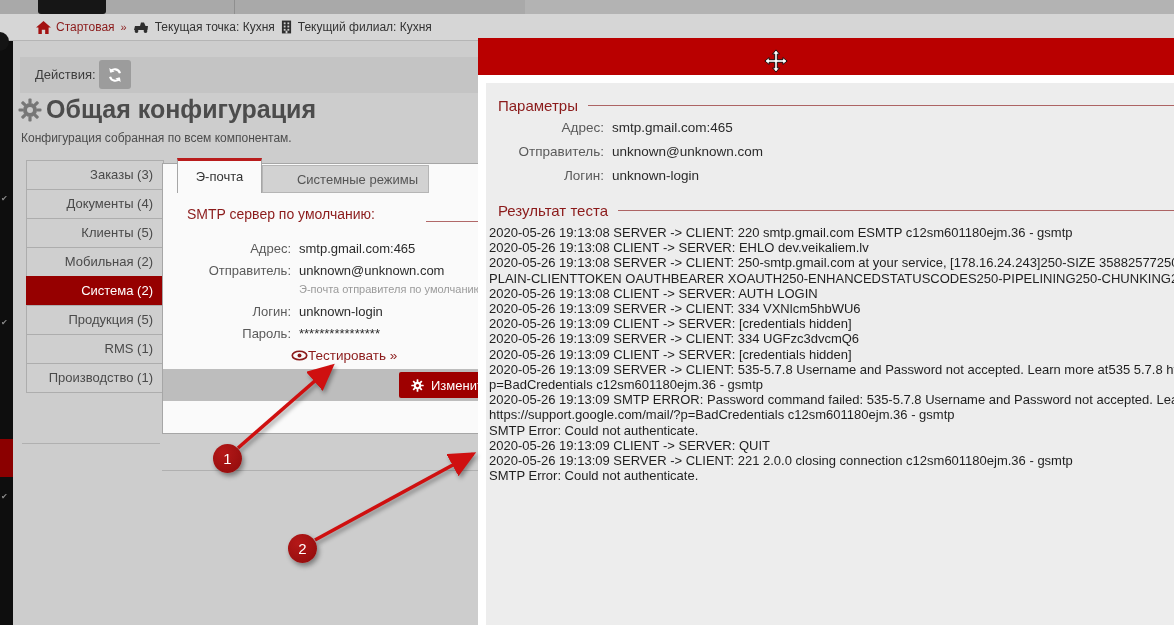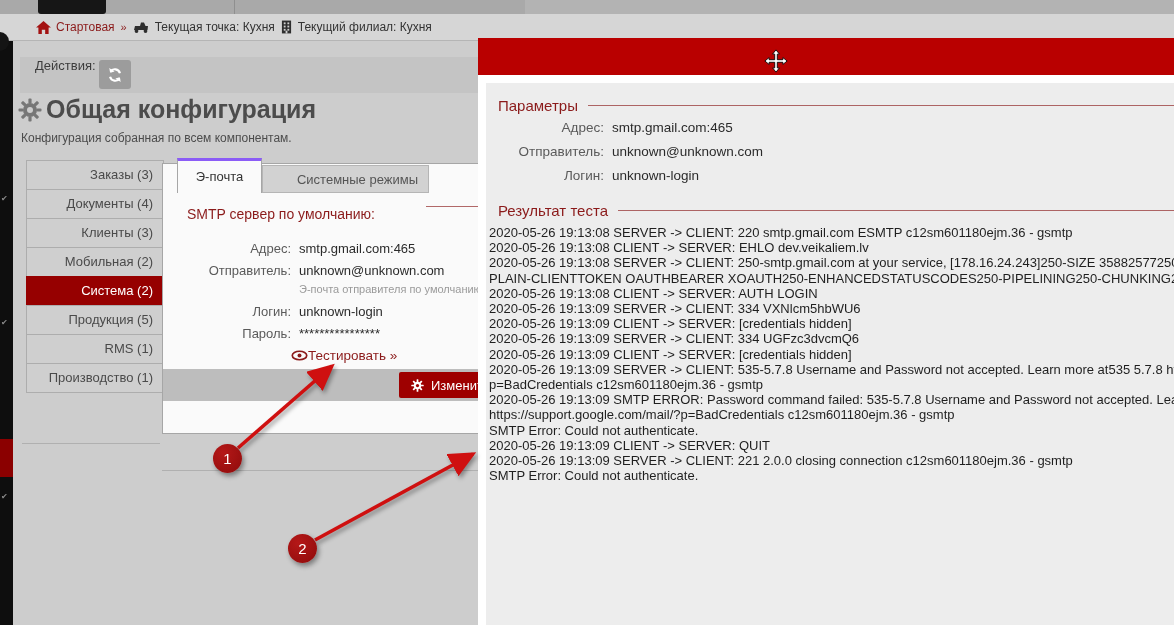--- a/index.html
+++ b/index.html
@@ -20,41 +20,41 @@
   .crumb-sep { color:#8b1a1a; font-size:11px; }
   .round-sliver { position:absolute; left:-10px; top:18px; width:19px; height:19px; border-radius:50%; background:#141414; z-index:4; }
 
   
   .rail { position:absolute; left:0; top:41px; width:13px; height:584px; background:#0e0e0e; z-index:2; }
   .rail-red { position:absolute; left:0; top:398px; width:13px; height:38px; background:#8b0000; }
   .rail-mark { position:absolute; left:1px; color:#8a8a8a; font-size:8px; line-height:8px; }
 
   
   .actions-bar { position:absolute; left:20px; top:57px; width:458px; height:36px; background:#c4c4c4; z-index:1; }
-  .actions-label { position:absolute; left:15px; top:1px; font-size:13px; color:#3c3c3c;text-align:right; }
+  .actions-label { position:absolute; left:15px; top:10px; font-size:13px; color:#3c3c3c;text-align:right; }
   .refresh-btn { position:absolute; left:79px; top:3px; width:32px; height:29px; background:#9c9c9c; border:none; border-radius:3px; cursor:pointer; display:flex; align-items:center; justify-content:center; }
 
   
   .page-head { position:absolute; left:18px; top:95px; display:flex; align-items:center; gap:4px; z-index:1; }
   .page-title { font-size:25px; font-weight:bold; color:#4c4c4c; }
   .page-sub { position:absolute; left:21px; top:131px; font-size:12px; color:#4c4c4c; z-index:1; }
 
   
   .menu { position:absolute; left:26px; top:160px; width:138px; z-index:1; }
   .menu-item { height:30px; line-height:28px; border:1px solid #adadad; margin-top:-1px; text-align:right; padding-right:10px; font-size:13px; color:#4a4a4a; cursor:pointer; background:#cfcfcf; }
   .menu-item:first-child { margin-top:0; }
   .menu-item.sel { background:#960000; color:#fff; border-color:#960000; }
   .menu-divider { position:absolute; left:22px; top:443px; width:138px; height:1px; background:#b0b0b0; z-index:1; }
 
   
   .card { position:absolute; left:162px; top:163px; width:616px; height:271px; background:#fafafa; border:1px solid #a6a6a6; z-index:1; }
   .tab { position:absolute; font-size:13px; text-align:center; cursor:pointer; }
-  .tab-active { left:14px; top:-6px; width:85px; height:35px; line-height:31px; background:#fafafa; border:1px solid #a6a6a6; border-bottom:none; border-top:3px solid #8b5cf6; color:#333; }
+  .tab-active { left:14px; top:-6px; width:85px; height:35px; line-height:31px; background:#fafafa; border:1px solid #a6a6a6; border-bottom:none; border-top:3px solid #b91c1c; color:#333; }
   .tab-idle { left:99px; top:1px; width:167px; height:28px; line-height:27px; background:#d2d2d2; border:1px solid #b5b5b5; color:#555;padding-left:24px; }
-  .sec-head { position:absolute; left:24px; top:42px; right:10px; display:flex; align-items:flex-start; color:#8b1a1a; font-size:14px;gap:41px; }
+  .sec-head { position:absolute; left:24px; top:42px; right:10px; display:flex; align-items:flex-end; color:#8b1a1a; font-size:14px;gap:41px; }
   .h-rule { flex:1; height:1px; background:#8b1a1a; opacity:.65; margin-left:10px; }
   .f-row { position:absolute; left:0; width:100%; height:20px; font-size:13px; }
   .f-label { position:absolute; left:0; width:128px; text-align:right; color:#5a5a5a; }
   .f-value { position:absolute; left:136px; color:#2b2b2b; white-space:nowrap; }
   .hint { position:absolute; left:136px; top:119px; font-size:11px; color:#9a9a9a; white-space:nowrap; }
   .test-link { position:absolute; left:128px; top:184px; display:flex; align-items:center; gap:0; color:#8b1a1a; font-size:13.5px; cursor:pointer; text-decoration:none; }
   .card-footer { position:absolute; left:0; bottom:32px; width:100%; height:32px; background:#bdbdbd; }
   .edit-btn { position:absolute; left:236px; top:3px; height:26px; padding:0 12px; background:#9e0000; color:#fff; border:none; border-radius:2px; font-size:13px; display:flex; align-items:center; gap:7px; cursor:pointer; white-space:nowrap; }
   .outer-bottom { position:absolute; left:162px; top:470px; width:620px; height:1px; background:#b0b0b0; z-index:1; }
 
@@ -157,21 +157,21 @@
           <circle cx="12" cy="12" r="3" fill="#cdcdcd"></circle>
         </g>
       </svg>
     <span class="page-title">Общая конфигурация</span>
   </div>
   <div class="page-sub">Конфигурация собранная по всем компонентам.</div>
 
   <div class="menu">
     <div class="menu-item">Заказы (3)</div>
     <div class="menu-item">Документы (4)</div>
-    <div class="menu-item">Клиенты (3)</div>
+    <div class="menu-item">Клиенты (5)</div>
     <div class="menu-item">Мобильная (2)</div>
     <div class="menu-item sel">Система (2)</div>
     <div class="menu-item">Продукция (5)</div>
     <div class="menu-item">RMS (1)</div>
     <div class="menu-item">Производство (1)</div>
   </div>
   <div class="menu-divider"></div>
 
   <div class="card">
     <div class="tab tab-active">Э-почта</div>

